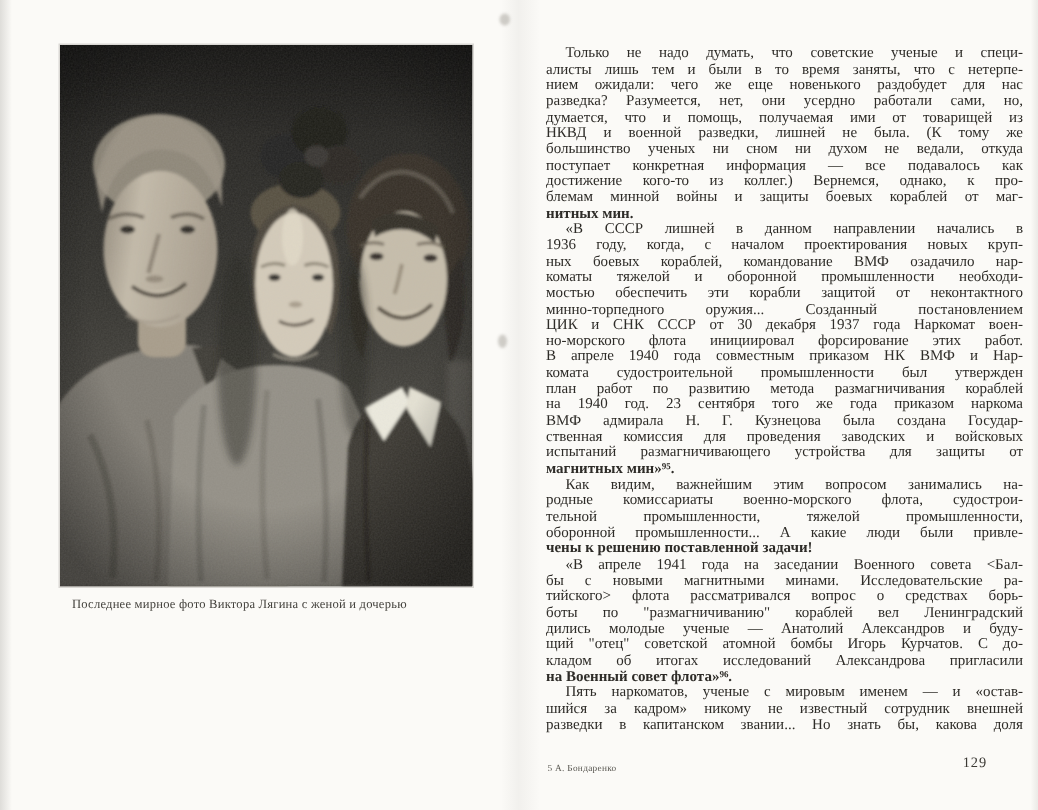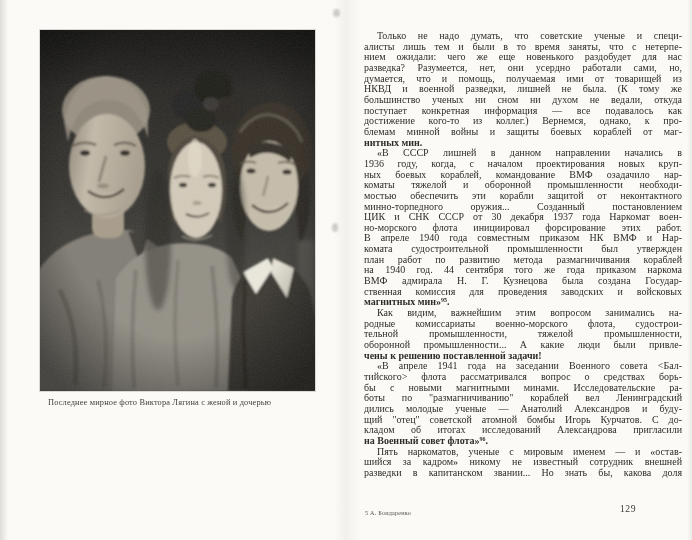--- a/index.html
+++ b/index.html
@@ -44,21 +44,21 @@
   }
   .para { margin:0; }
   .line { text-align:justify; text-align-last:justify; }
   .line.first { text-indent:13px; }
   .line.lastline { text-align-last:left;font-weight:bold; }
   .sig {
     position:absolute; left:365px; top:509px;
     font-size:6.2px; color:#55534d; letter-spacing:.2px;
   }
   .pagenum {
-    position:absolute; left:598px; top:503px; width:60px; text-align:center;
+    position:absolute; left:598px; top:503px; width:60px; text-align:right;
     font-size:9.6px; color:#3b3934; letter-spacing:.6px;
   }
 </style>
 </head>
 <body>
 
 <div class="spread">
   <div class="edge-left"></div>
   <div class="edge-right"></div>
   <div class="gutter"></div>
@@ -197,36 +197,37 @@
           <div class="line">1936 году, когда, с началом проектирования новых круп-</div>
           <div class="line">ных боевых кораблей, командование ВМФ озадачило нар-</div>
           <div class="line">коматы тяжелой и оборонной промышленности необходи-</div>
           <div class="line">мостью обеспечить эти корабли защитой от неконтактного</div>
           <div class="line">минно-торпедного оружия... Созданный постановлением</div>
           <div class="line">ЦИК и СНК СССР от 30 декабря 1937 года Наркомат воен-</div>
           <div class="line">но-морского флота инициировал форсирование этих работ.</div>
           <div class="line">В апреле 1940 года совместным приказом НК ВМФ и Нар-</div>
           <div class="line">комата судостроительной промышленности был утвержден</div>
           <div class="line">план работ по развитию метода размагничивания кораблей</div>
-          <div class="line">на 1940 год. 44 сентября того же года приказом наркома</div>
+          <div class="line">на 1940 год. 23 сентября того же года приказом наркома</div>
           <div class="line">ВМФ адмирала Н. Г. Кузнецова была создана Государ-</div>
           <div class="line">ственная комиссия для проведения заводских и войсковых</div>
+          <div class="line">испытаний размагничивающего устройства для защиты от</div>
           <div class="line lastline">магнитных мин»⁹⁵.</div>
         </div>
         <div class="para">
           <div class="line first">Как видим, важнейшим этим вопросом занимались на-</div>
           <div class="line">родные комиссариаты военно-морского флота, судострои-</div>
           <div class="line">тельной промышленности, тяжелой промышленности,</div>
           <div class="line">оборонной промышленности... А какие люди были привле-</div>
           <div class="line lastline">чены к решению поставленной задачи!</div>
         </div>
         <div class="para">
           <div class="line first">«В апреле 1941 года на заседании Военного совета &lt;Бал-</div>
+          <div class="line">бы с новыми магнитными минами. Исследовательские ра-</div>
           <div class="line">тийского&gt; флота рассматривался вопрос о средствах борь-</div>
-          <div class="line">бы с новыми магнитными минами. Исследовательские ра-</div>
           <div class="line">боты по "размагничиванию" кораблей вел Ленинградский</div>
           <div class="line">дились молодые ученые — Анатолий Александров и буду-</div>
           <div class="line">щий "отец" советской атомной бомбы Игорь Курчатов. С до-</div>
           <div class="line">кладом об итогах исследований Александрова пригласили</div>
           <div class="line lastline">на Военный совет флота»⁹⁶.</div>
         </div>
         <div class="para">
           <div class="line first">Пять наркоматов, ученые с мировым именем — и «остав-</div>
           <div class="line">шийся за кадром» никому не известный сотрудник внешней</div>
           <div class="line">разведки в капитанском звании... Но знать бы, какова доля</div>

